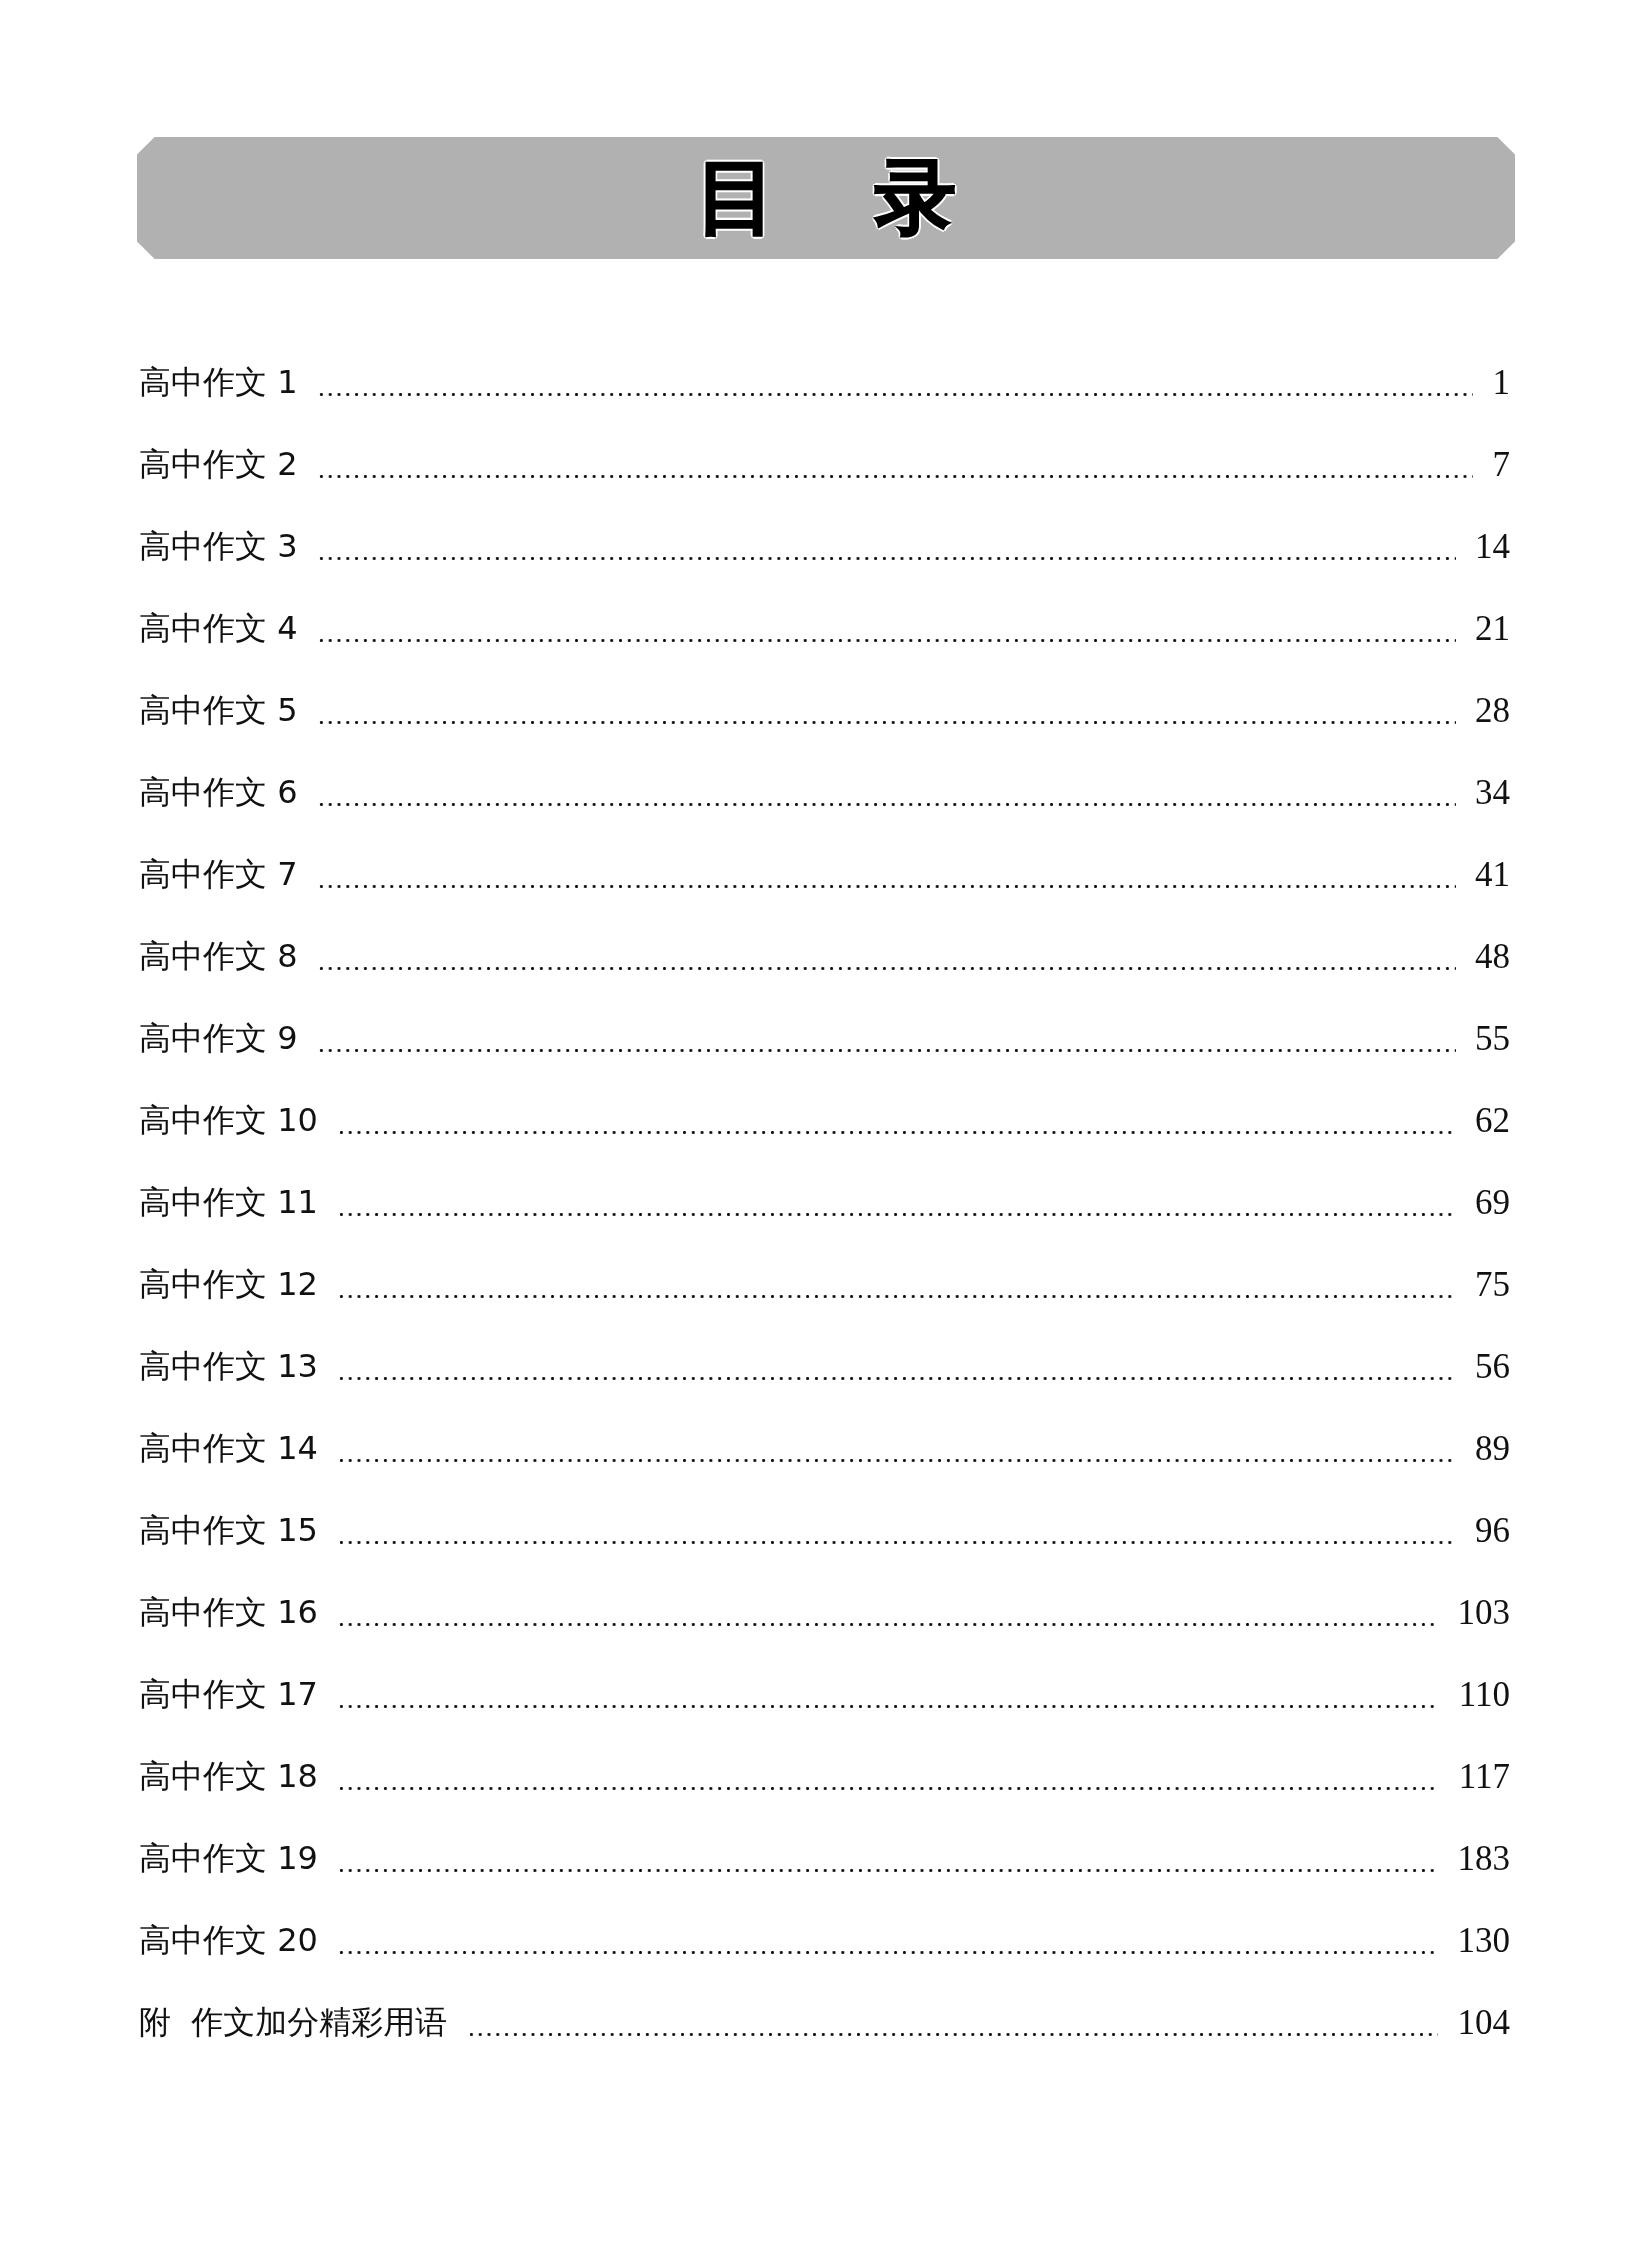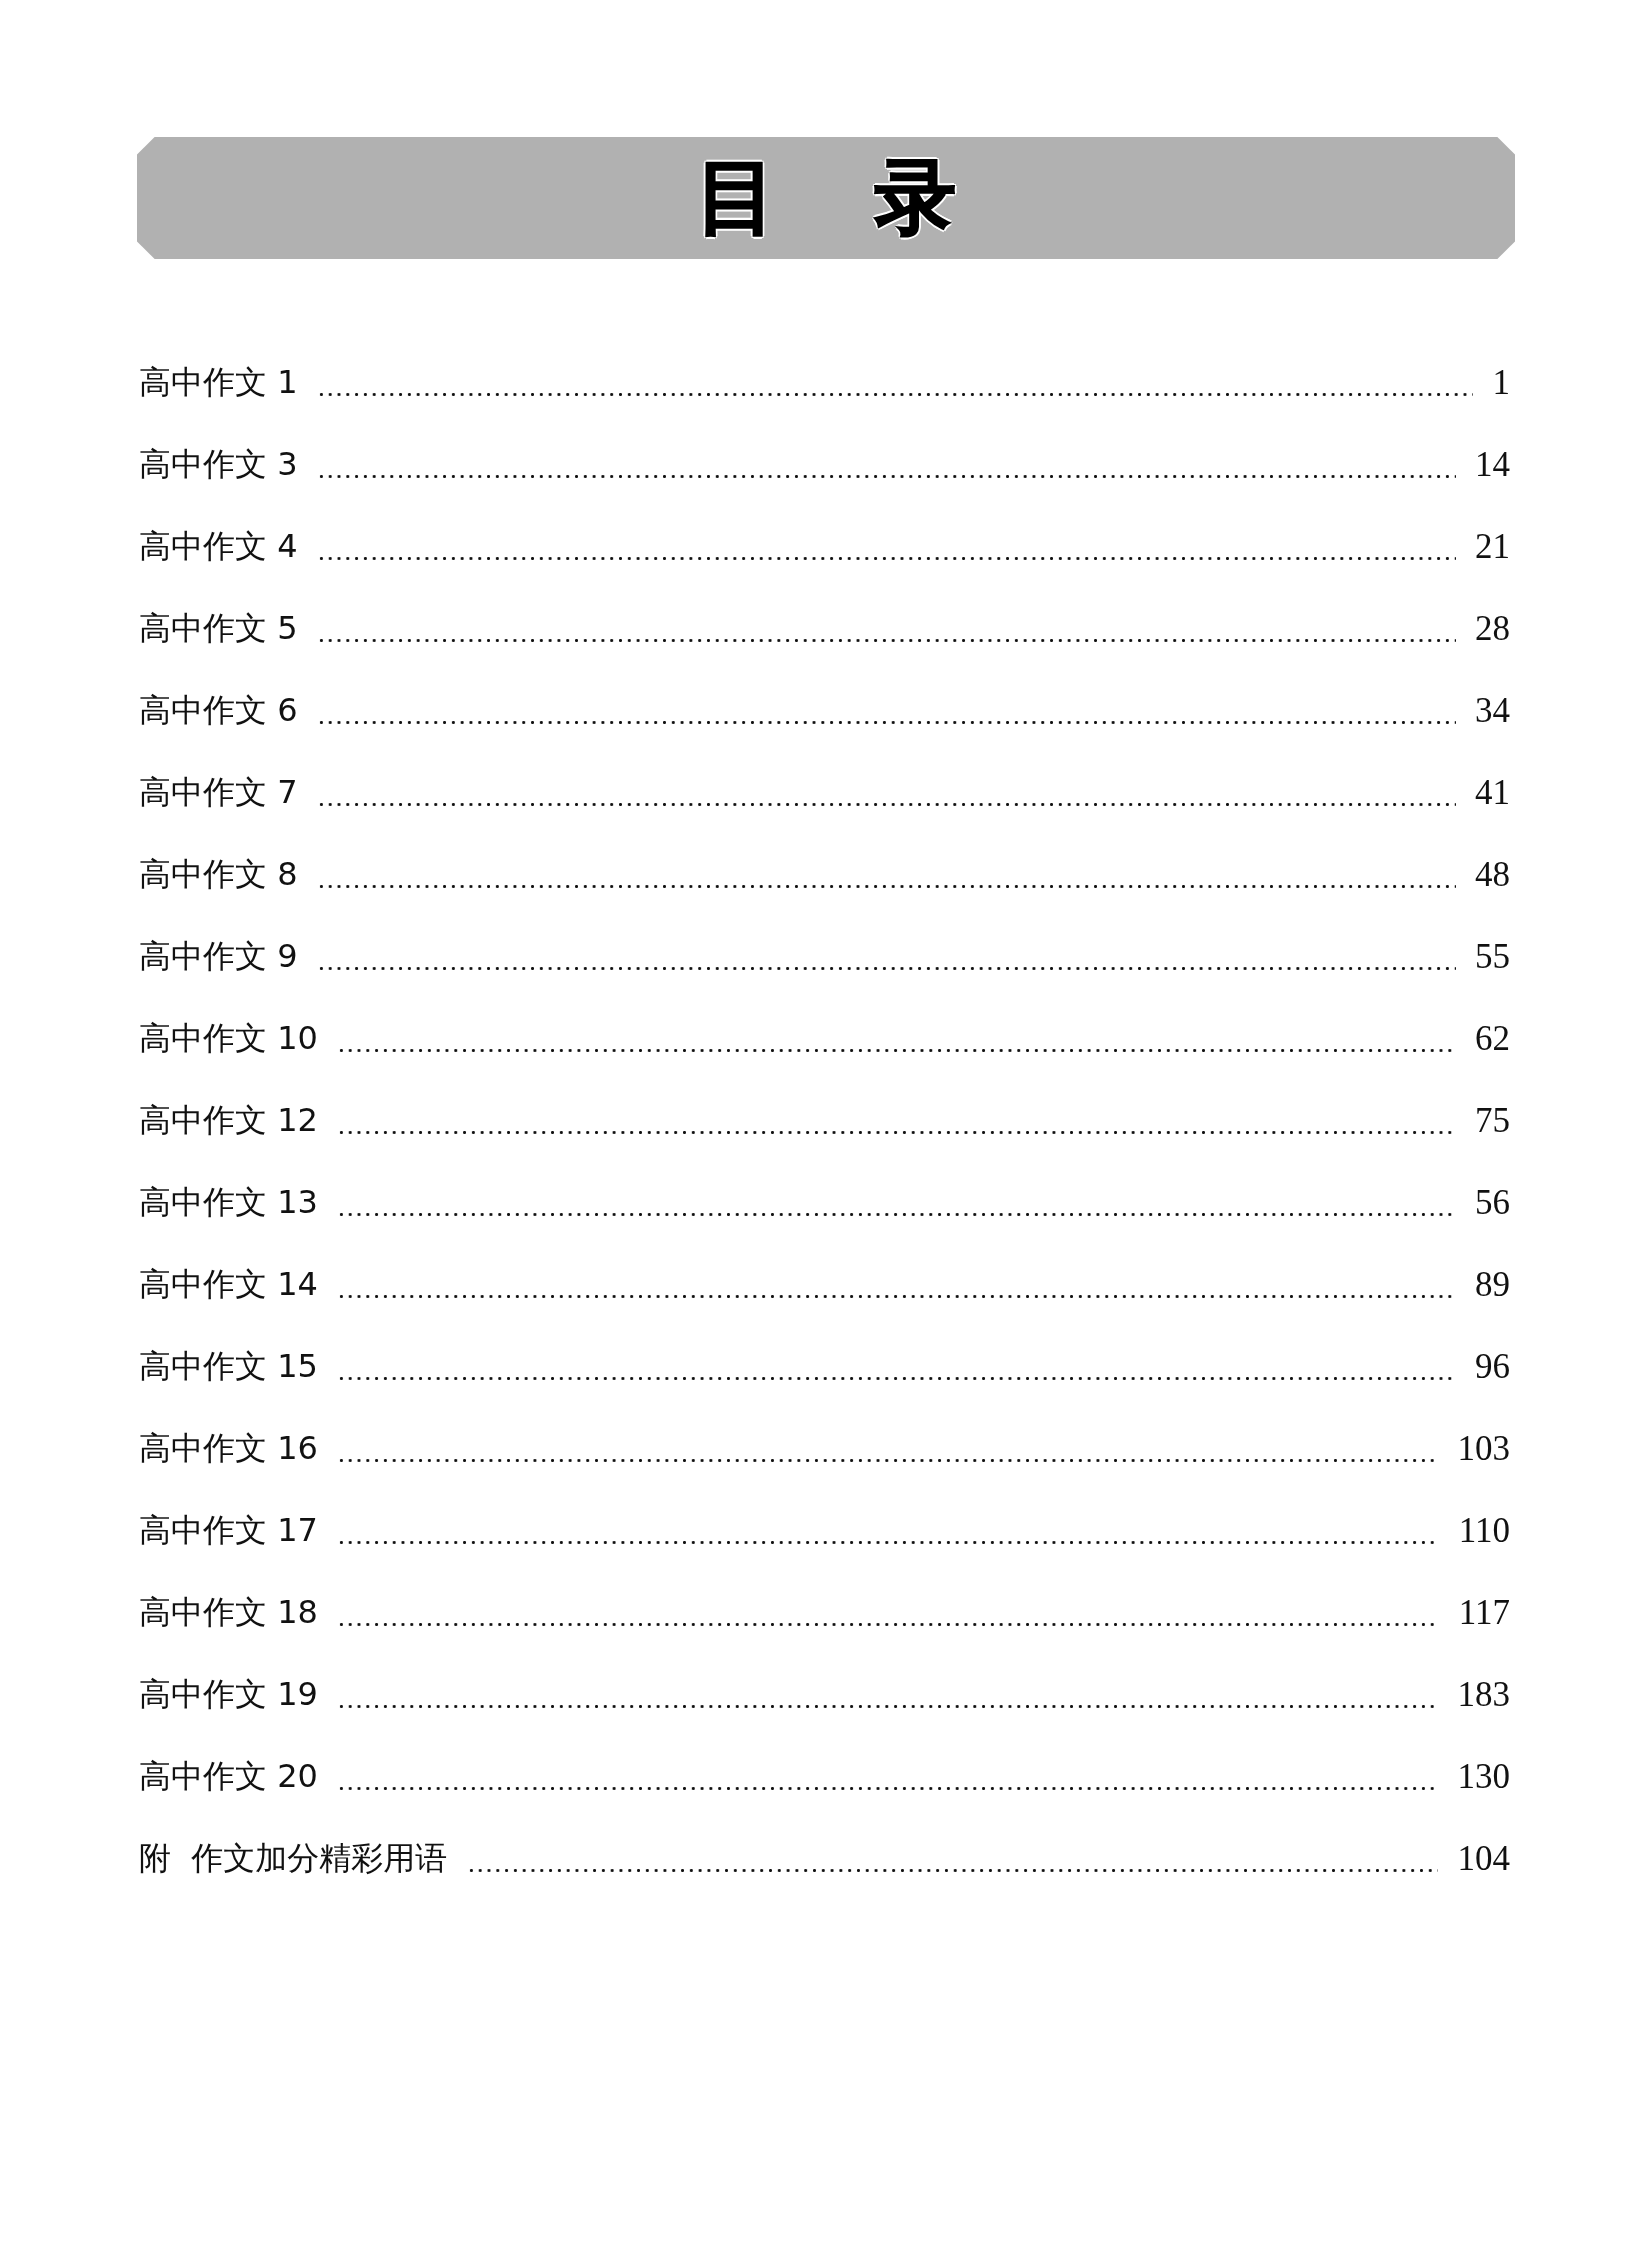--- a/index.html
+++ b/index.html
@@ -48,20 +48,25 @@
   <div class="banner-title">目 录</div>
 </div>
 
 <div class="toc">
   <div class="toc-row">
       <span class="toc-label">高中作文 1</span>
       <span class="toc-leader"></span>
       <span class="toc-page">1</span>
     </div>
   <div class="toc-row">
+      <span class="toc-label">高中作文 2</span>
+      <span class="toc-leader"></span>
+      <span class="toc-page">7</span>
+    </div>
+  <div class="toc-row">
       <span class="toc-label">高中作文 3</span>
       <span class="toc-leader"></span>
       <span class="toc-page">14</span>
     </div>
   <div class="toc-row">
       <span class="toc-label">高中作文 4</span>
       <span class="toc-leader"></span>
       <span class="toc-page">21</span>
     </div>
   <div class="toc-row">
@@ -86,20 +91,25 @@
     </div>
   <div class="toc-row">
       <span class="toc-label">高中作文 9</span>
       <span class="toc-leader"></span>
       <span class="toc-page">55</span>
     </div>
   <div class="toc-row">
       <span class="toc-label">高中作文 10</span>
       <span class="toc-leader"></span>
       <span class="toc-page">62</span>
+    </div>
+  <div class="toc-row">
+      <span class="toc-label">高中作文 11</span>
+      <span class="toc-leader"></span>
+      <span class="toc-page">69</span>
     </div>
   <div class="toc-row">
       <span class="toc-label">高中作文 12</span>
       <span class="toc-leader"></span>
       <span class="toc-page">75</span>
     </div>
   <div class="toc-row">
       <span class="toc-label">高中作文 13</span>
       <span class="toc-leader"></span>
       <span class="toc-page">56</span>

